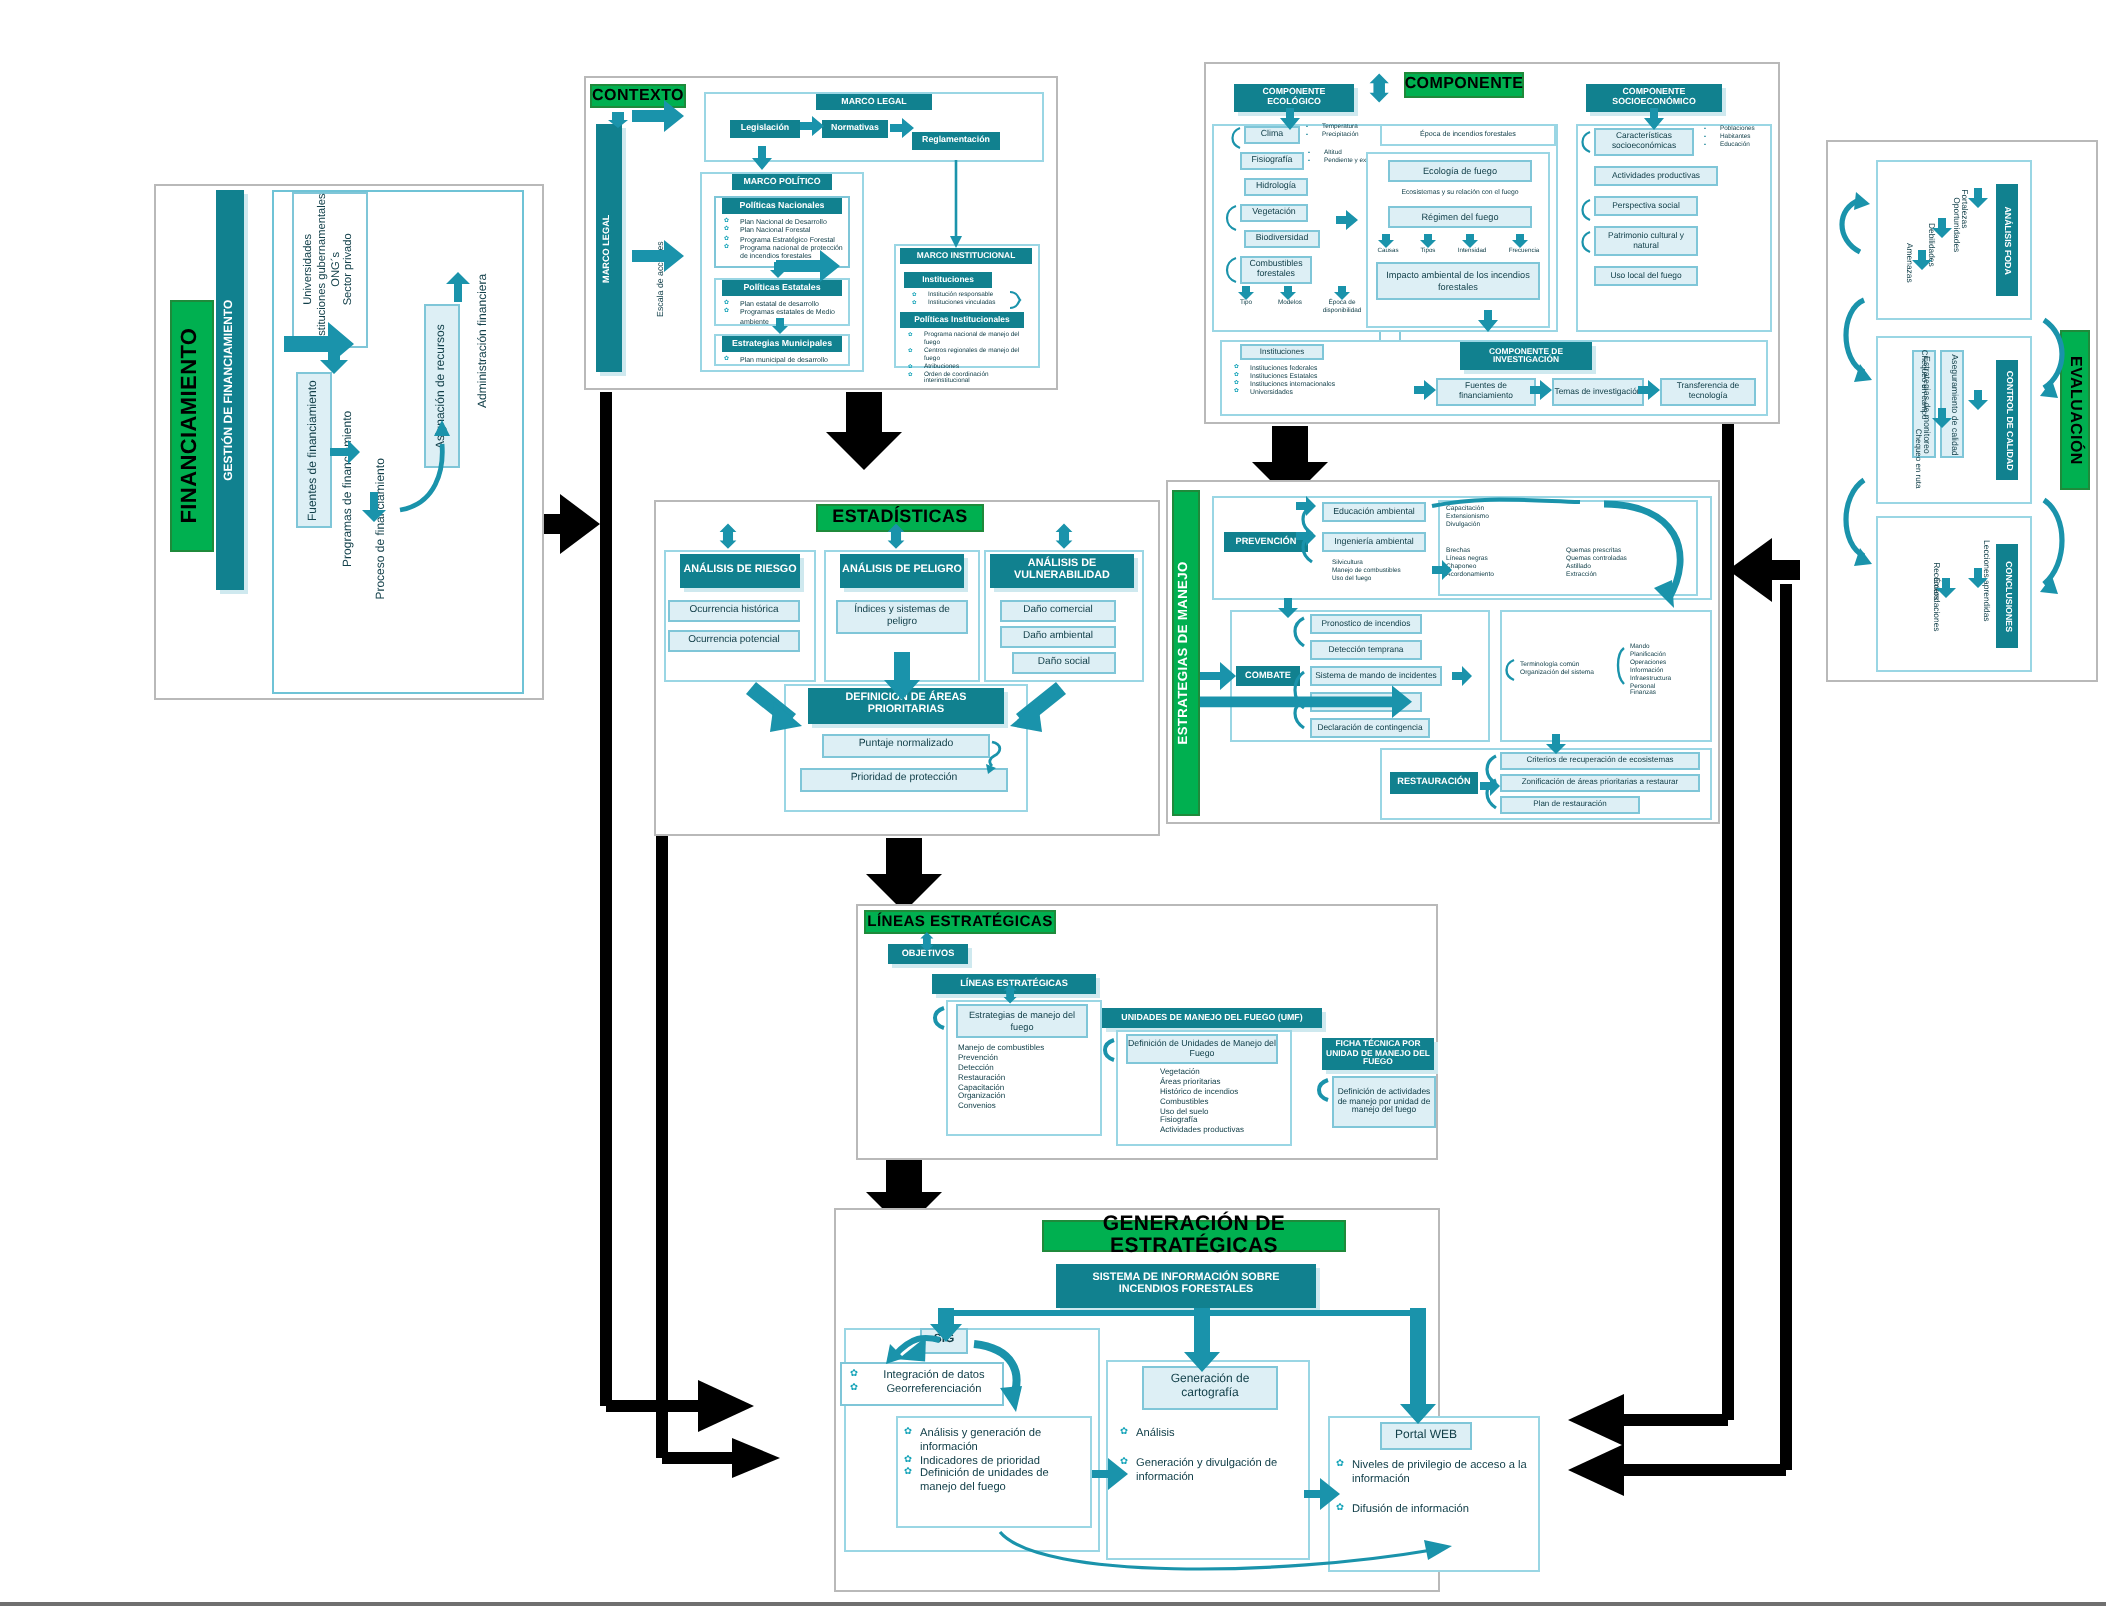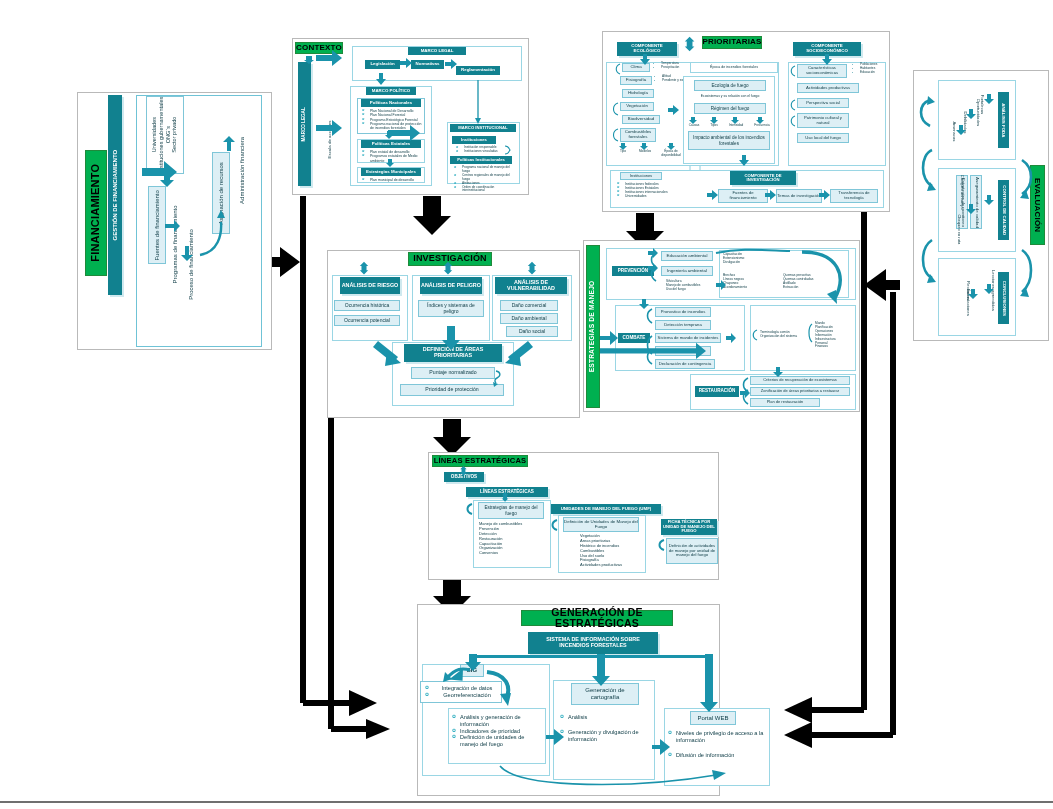--- a/index.html
+++ b/index.html
@@ -251,21 +251,21 @@
       <path d="M386,161 h4 v-2 l4,4 -4,4 v-2 h-4 z" transform="rotate(90 390,163)"></path>
     </g>
     <path class="tealstroke" style="stroke-width:1.3" d="M478,80 L478,118"></path>
     <path class="tealfill" d="M475,118 l3,6 3,-6 z"></path>
     <path class="brace" d="M505,146 c4,0 4,3 5,4 c-1,1 -1,4 -5,4"></path>
   </svg>
 
   <div class="panel" style="left:602px;top:31px;width:288px;height:181px;"></div>
 
   <div class="title-green" style="left:702px;top:36px;width:60px;height:13px;font-size:8px;">
-    <span>PRIORITARIAS</span>
+    <span>COMPONENTE</span>
   </div>
 
   <div class="teal sh" style="left:617px;top:42px;width:60px;height:14px;font-size:4.4px;padding:0 2px;">
     <span>COMPONENTE ECOLÓGICO</span>
   </div>
   <div class="teal sh" style="left:793px;top:42px;width:68px;height:14px;font-size:4.4px;padding:0 2px;">
     <span>COMPONENTE SOCIOECONÓMICO</span>
   </div>
 
   <div class="subpanel2" style="left:606px;top:62px;width:173px;height:104px;"></div>
@@ -401,21 +401,21 @@
     <path class="brace" d="M795,66 c-5,2 -5,8 0,10"></path>
     <path class="brace" d="M795,100 c-5,2 -5,8 0,10"></path>
     <path class="brace" d="M795,116 c-5,2 -5,8 0,10"></path>
 
     <path class="thin" d="M690,166 L690,170 M700,166 L700,170"></path>
   </svg>
 
   <div class="panel" style="left:327px;top:250px;width:253px;height:168px;"></div>
 
   <div class="title-green" style="left:408px;top:252px;width:84px;height:14px;font-size:9px;">
-    <span>INVESTIGACIÓN</span>
+    <span>ESTADÍSTICAS</span>
   </div>
 
   <div class="subpanel2" style="left:332px;top:275px;width:76px;height:66px;"></div>
   <div class="teal sh" style="left:340px;top:277px;width:60px;height:17px;font-size:5.4px;">
     <span>ANÁLISIS DE RIESGO</span>
     </div>
   <div class="lt" style="left:334px;top:300px;width:66px;height:11px;font-size:5px;">
     <span>Ocurrencia histórica</span>
     </div>
   <div class="lt" style="left:334px;top:315px;width:66px;height:11px;font-size:5px;">

